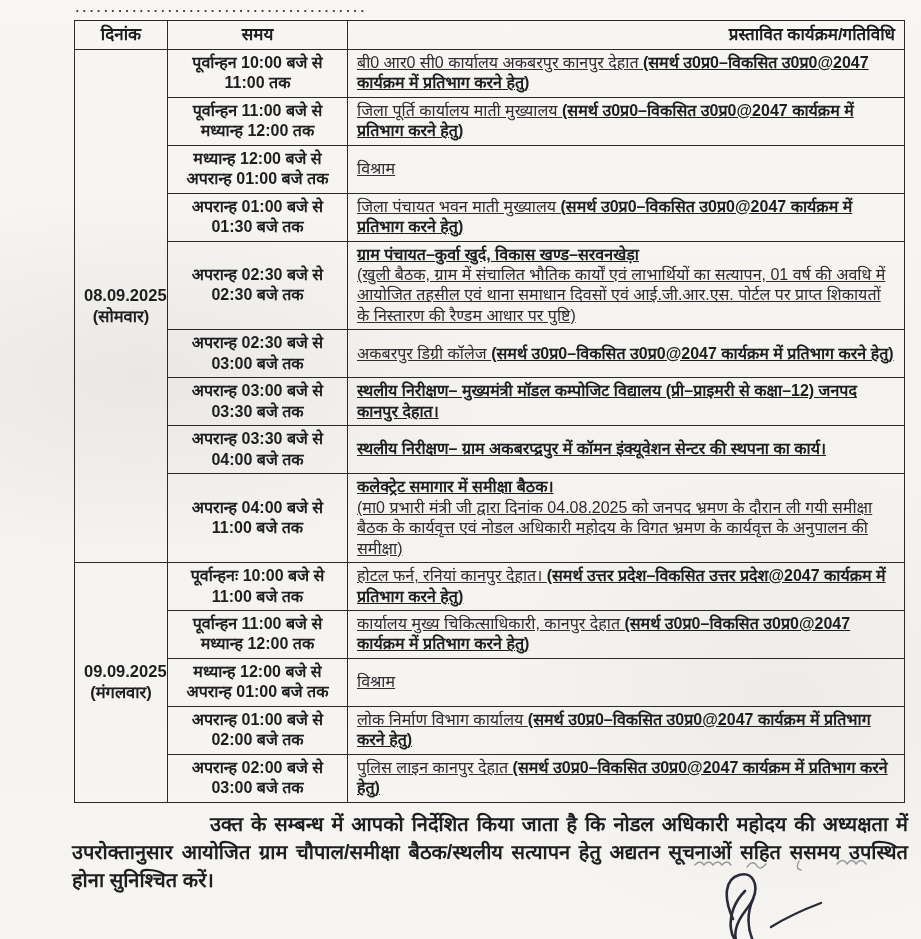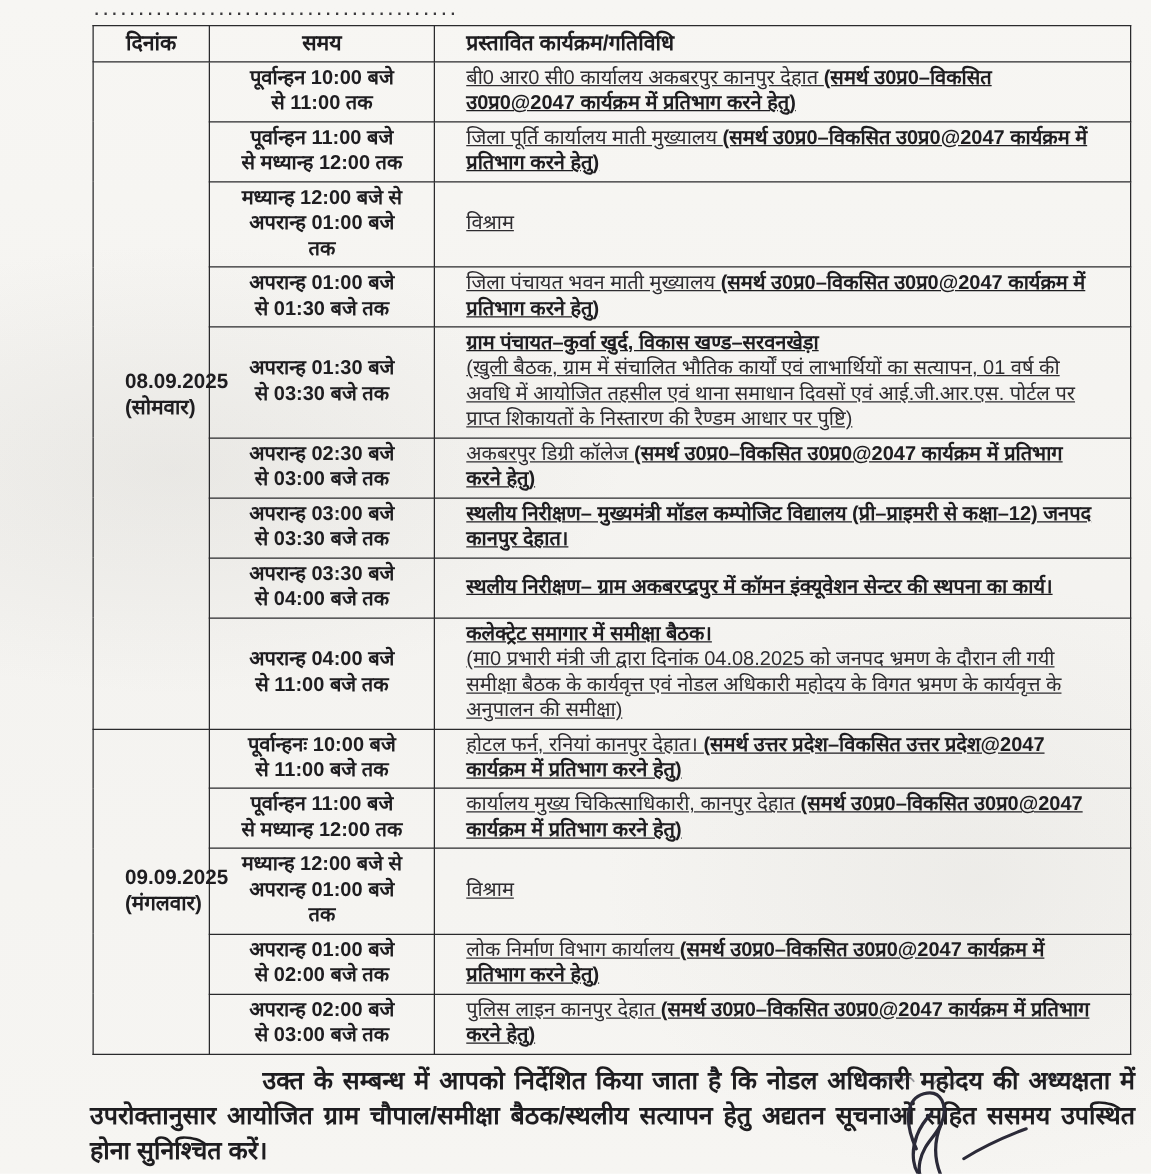--- a/index.html
+++ b/index.html
@@ -34,24 +34,24 @@
   table.schedule{
     border-collapse:collapse;table-layout:fixed;
     width:830px;margin-left:2px;
     font-size:16px;line-height:1.28;
   }
   table.schedule col.c-date{width:93px;}
   table.schedule col.c-time{width:180px;}
   table.schedule col.c-act{width:557px;}
   table.schedule th, table.schedule td{
     border:1.6px solid var(--border);
-    padding:3px 25px;vertical-align:middle;
+    padding:3px 9px;vertical-align:middle;
   }
   th.h-date, th.h-time{text-align:center;font-weight:700;font-size:17px;padding:6px 4px;}
-  th.h-act{text-align:left;font-weight:700;font-size:17px;padding:6px 10px;}
+  th.h-act{text-align:right;font-weight:700;font-size:17px;padding:6px 10px;}
   td.date-cell{
     text-align:center;font-weight:700;font-size:16.5px;vertical-align:middle;color:var(--ink);margin-left:48px;
   }
   td.date-cell .day{font-weight:700;}
   td.time-cell{
     text-align:center;font-weight:700;font-size:16px;color:var(--ink);
     padding:4px 6px;
   }
   td.activity-cell{color:var(--ink-soft);padding:3px 9px;}
   td.activity-cell .seg{font-weight:500;text-decoration:underline;}
@@ -101,21 +101,21 @@
         </tr>
         <tr>
           <td class="time-cell">मध्यान्ह 12:00 बजे से अपरान्ह 01:00 बजे तक</td>
           <td class="activity-cell"><span class="seg">विश्राम</span></td>
         </tr>
         <tr>
           <td class="time-cell">अपरान्ह 01:00 बजे से 01:30 बजे तक</td>
           <td class="activity-cell"><span class="seg">जिला पंचायत भवन माती मुख्यालय </span><span class="seg bold">(समर्थ उ0प्र0–विकसित उ0प्र0@2047 कार्यक्रम में प्रतिभाग करने हेतु)</span></td>
         </tr>
         <tr>
-          <td class="time-cell">अपरान्ह 01:30 बजे से 03:30 बजे तक</td>
+          <td class="time-cell">अपरान्ह 02:30 बजे से 02:30 बजे तक</td>
           <td class="activity-cell">
             <div class="seg bold">ग्राम पंचायत–कुर्वा खुर्द,  विकास खण्ड–सरवनखेड़ा</div>
             <div class="seg">(खुली बैठक, ग्राम में संचालित भौतिक कार्यों एवं लाभार्थियों का सत्यापन, 01 वर्ष की अवधि में आयोजित तहसील एवं थाना समाधान दिवसों एवं आई.जी.आर.एस. पोर्टल पर प्राप्त शिकायतों के निस्तारण की रैण्डम आधार पर पुष्टि)</div>
           </td>
         </tr>
         <tr>
           <td class="time-cell">अपरान्ह 02:30 बजे से 03:00 बजे तक</td>
           <td class="activity-cell"><span class="seg">अकबरपुर  डिग्री कॉलेज </span><span class="seg bold">(समर्थ उ0प्र0–विकसित उ0प्र0@2047 कार्यक्रम में प्रतिभाग करने हेतु)</span></td>
         </tr>
         <tr>

